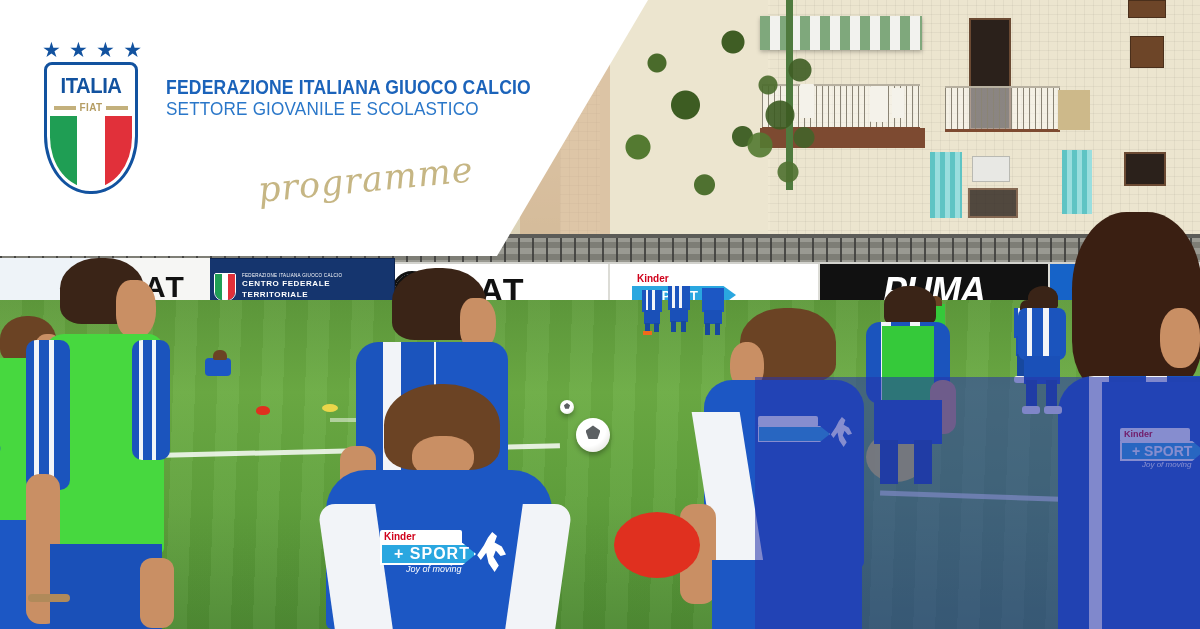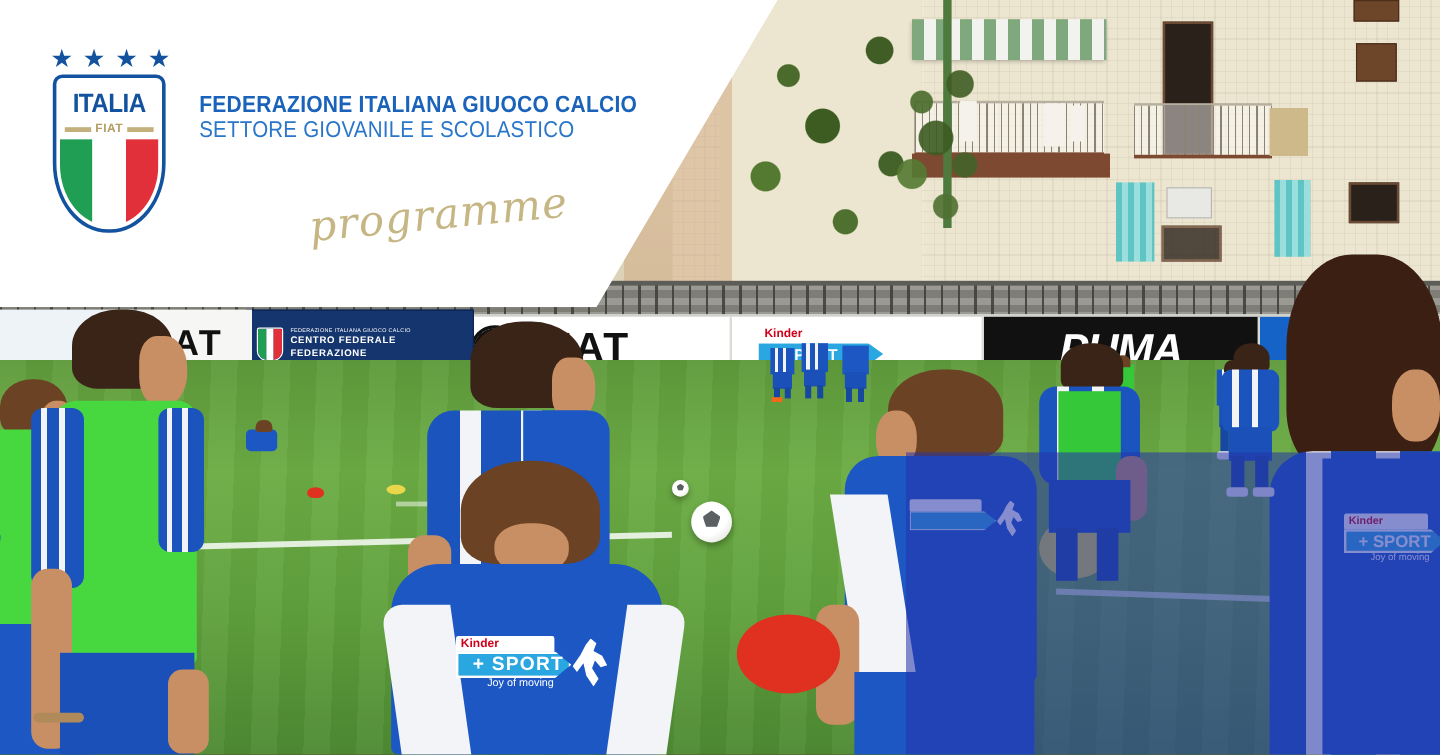--- a/index.html
+++ b/index.html
@@ -250,21 +250,21 @@
     margin-top:4px; transform:scaleX(.98); transform-origin:right;
     font-family:"DejaVu Sans", sans-serif;
   }
 
   
   .ks { position:absolute; }
   .ks .ks-box { position:absolute; background:#ffffff; border-radius:2px; }
   .ks .ks-arrow { position:absolute; background:#2aa7e0; }
   .ks .ks-k { position:absolute; color:#d0021b; font-weight:700; }
   .ks .ks-s { position:absolute; color:#fff; font-weight:700; }
-  .ks .ks-joy { position:absolute; color:#fff; }
+  .ks .ks-joy { position:absolute; color:#fff; font-style:italic; }
   .ks .ks-run { position:absolute; background:#fff;
                 clip-path:polygon(54% 0,70% 10%,62% 26%,86% 36%,100% 56%,82% 60%,
                                   66% 46%,58% 62%,76% 84%,62% 100%,42% 78%,
                                   34% 52%,16% 70%,4% 58%,26% 34%,40% 14%); }
 </style>
 </head>
 <body>
 
 <div id="banner">
 
@@ -338,21 +338,21 @@
       <div class="cft-shield">
         <div style="position:absolute;inset:0;border:1.5px solid #fff;border-radius:2px 2px 9px 9px;overflow:hidden;display:flex;">
           <div style="flex:1;background:#1f9e54;"></div>
           <div style="flex:1;background:#fff;"></div>
           <div style="flex:1;background:#e1303a;"></div>
         </div>
       </div>
       <div class="cft-lines">
         <span class="sm">FEDERAZIONE ITALIANA GIUOCO CALCIO</span>
         <span>CENTRO FEDERALE</span><br>
-        <span>FEDERAZIONE</span>
+        <span>TERRITORIALE</span>
       </div>
     </div>
 
     <div style="position:absolute;left:120px;top:258px;width:90px;height:58px;background:#f6f6f4;
                 display:flex;align-items:center;justify-content:center;font-size:30px;font-weight:700;
                 color:#111;letter-spacing:2px;overflow:hidden;">AT</div>
     <div style="position:absolute;left:0;top:258px;width:120px;height:58px;background:#eef3f8;"></div>
 
     <div class="pitch">
       <div class="pitch-line" style="left:0;top:150px;width:560px;height:5px;transform:rotate(-1.4deg);"></div>

